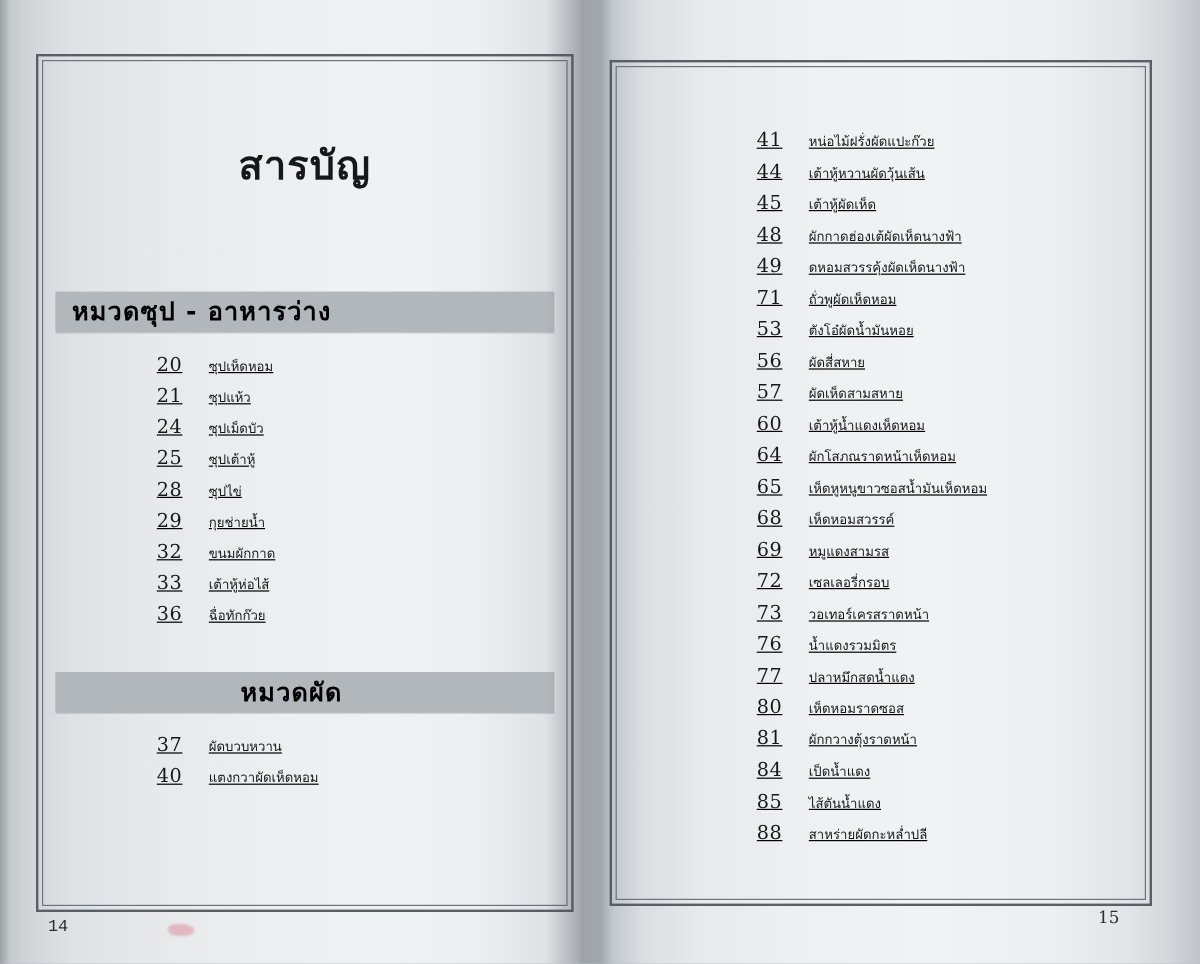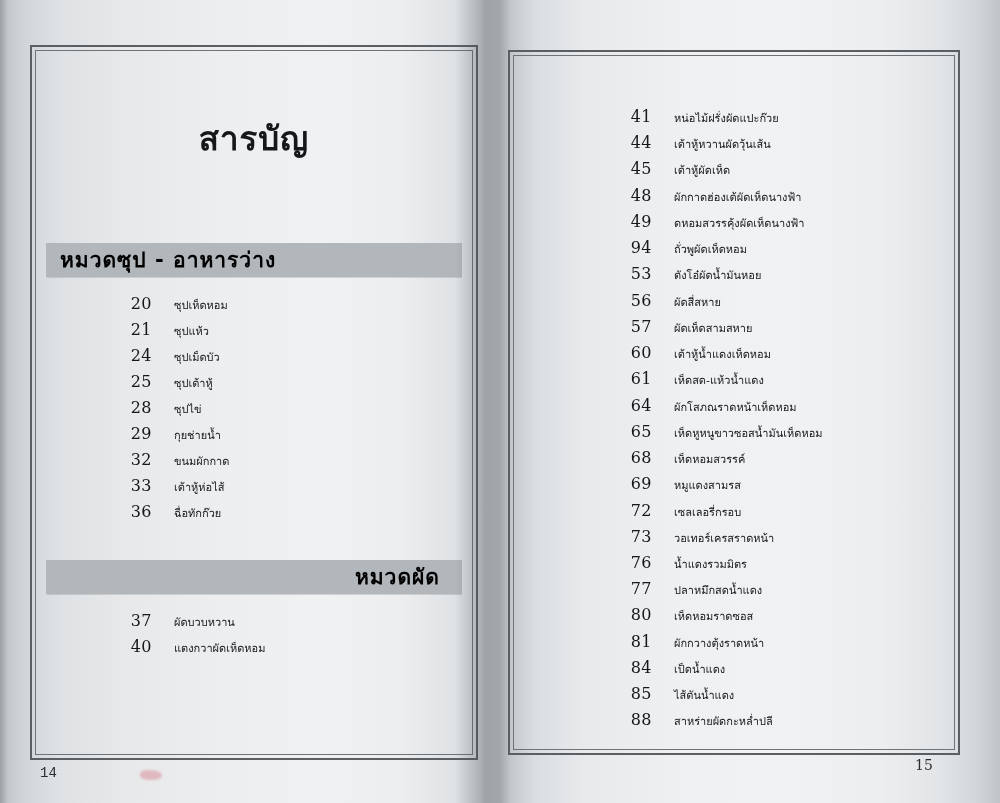--- a/index.html
+++ b/index.html
@@ -83,26 +83,27 @@
     background: #b2b7bb;
     height: 34px;
     line-height: 34px;
     font-size: 21px;
     font-weight: bold;
     color: #000000;
     letter-spacing: 1px;
     box-shadow: 1px 1px 0 rgba(0,0,0,0.12);
   }
   .section-bar.left-align { text-align: left; padding-left: 14px; }
-  .section-bar.right-align { text-align: right; padding-right: 22px; }
+  .section-bar.right-align { text-align: center; padding-right: 22px; }
 
   
   .entries {
     margin-top: 14px;
     padding-left: 60px;
+    text-decoration: underline;
   }
   .entry {
     display: flex;
     align-items: baseline;
     font-size: 16.5px;
     color: #15181a;
     line-height: 1.62;
     white-space: nowrap;
   }
   .entry .pg {
@@ -243,42 +244,38 @@
         </div>
         <div class="entry">
           <span class="pg">48</span>
           <span class="nm">ผักกาดฮ่องเต้ผัดเห็ดนางฟ้า</span>
         </div>
         <div class="entry">
           <span class="pg">49</span>
           <span class="nm">ดหอมสวรรคุ้งผัดเห็ดนางฟ้า</span>
         </div>
         <div class="entry">
-          <span class="pg">94</span>
+          <span class="pg">71</span>
           <span class="nm">ถั่วพูผัดเห็ดหอม</span>
         </div>
         <div class="entry">
           <span class="pg">53</span>
           <span class="nm">ตังโอ๋ผัดน้ำมันหอย</span>
         </div>
         <div class="entry">
           <span class="pg">56</span>
           <span class="nm">ผัดสี่สหาย</span>
         </div>
         <div class="entry">
           <span class="pg">57</span>
           <span class="nm">ผัดเห็ดสามสหาย</span>
         </div>
         <div class="entry">
           <span class="pg">60</span>
           <span class="nm">เต้าหู้น้ำแดงเห็ดหอม</span>
-        </div>
-        <div class="entry">
-          <span class="pg">61</span>
-          <span class="nm">เห็ดสด-แห้วน้ำแดง</span>
         </div>
         <div class="entry">
           <span class="pg">64</span>
           <span class="nm">ผักโสภณราดหน้าเห็ดหอม</span>
         </div>
         <div class="entry">
           <span class="pg">65</span>
           <span class="nm">เห็ดหูหนูขาวซอสน้ำมันเห็ดหอม</span>
         </div>
         <div class="entry">

